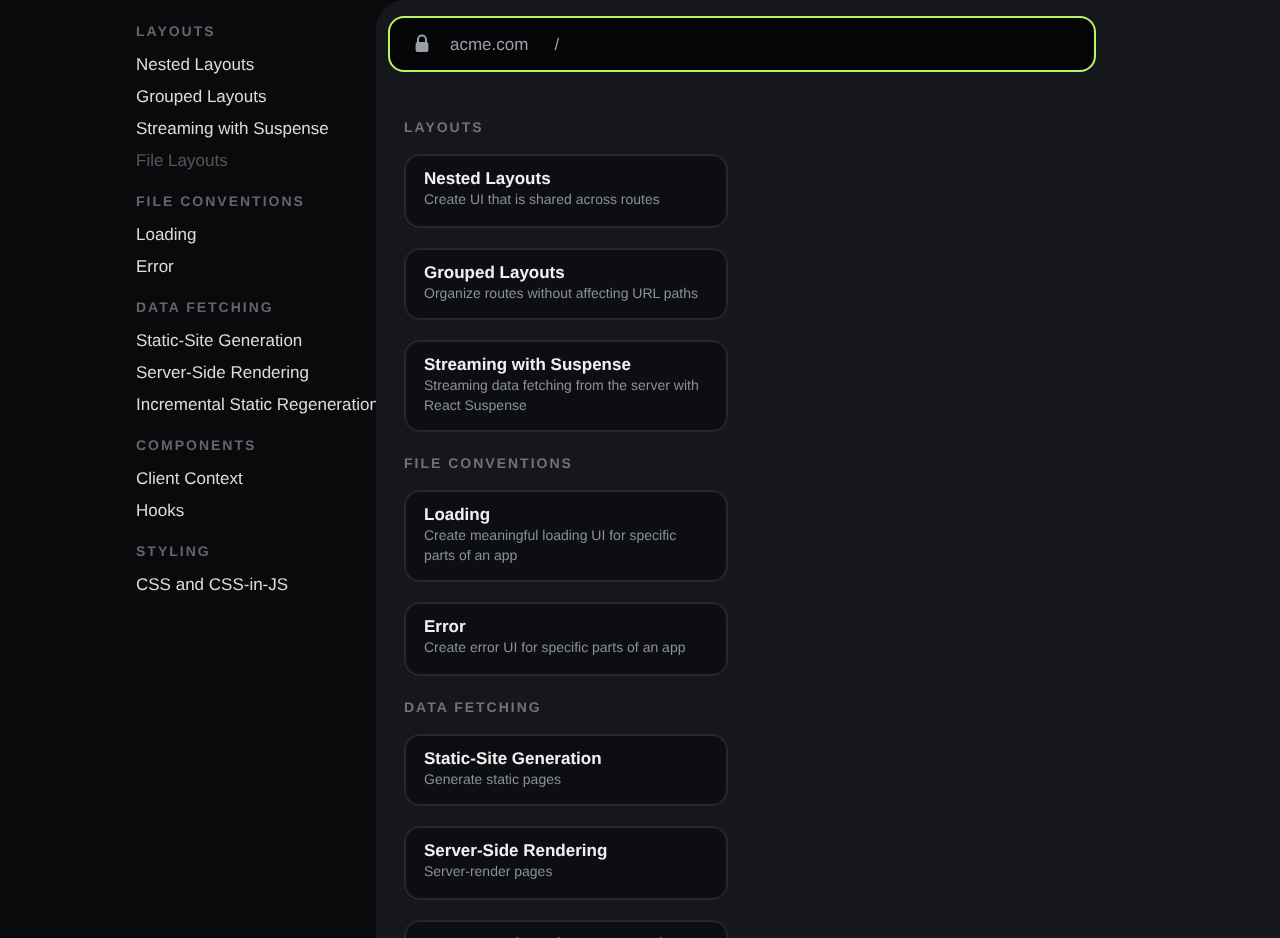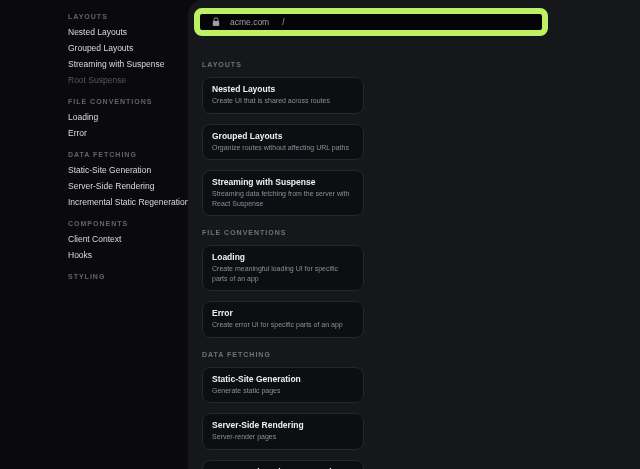--- a/index.html
+++ b/index.html
@@ -25,21 +25,21 @@
   }
   .side-item.muted{color:#55575d;}
   
   .main{
     position:absolute;left:188px;top:0;right:0;bottom:0;
     background:#16171a;border-top-left-radius:14px;
   }
   .addr-row{padding:8px 0 0 6px;height:36px;box-sizing:content-box;}
   .addr-pill{
     width:354px;height:28px;box-sizing:border-box;
-    background:#050507;border:6px solid #bef264;border-radius:8px;
+    background:#050507;border:1px solid #bef264;border-radius:8px;
     display:flex;align-items:center;padding:0 12px;cursor:text;
   }
   .lock{width:8px;height:10px;flex:0 0 auto;margin-right:10px;display:block;}
   .addr-domain{font-size:8.5px;color:#9aa0a8;}
   .addr-path{font-size:8.5px;color:#9aa0a8;margin-left:13px;}
   
   .content{padding:4px 14px 0 14px;}
   .sec-label{
     font-size:7px;font-weight:700;letter-spacing:1px;text-transform:uppercase;
     color:#6f7379;line-height:9px;margin:12px 0 8px;white-space:nowrap;
@@ -58,21 +58,21 @@
 <nav class="sidebar" id="sidebar">
   <div class="side-section">
     <div class="side-label">Layouts</div>
 
   <div class="side-item">Nested Layouts</div>
 
   <div class="side-item">Grouped Layouts</div>
 
   <div class="side-item">Streaming with Suspense</div>
 
-  <div class="side-item muted">Root Suspense</div>
+  <div class="side-item muted">File Layouts</div>
 </div>
 
   <div class="side-section">
     <div class="side-label">File Conventions</div>
 
   <div class="side-item">Loading</div>
 
   <div class="side-item">Error</div>
 </div>
 
@@ -90,20 +90,21 @@
     <div class="side-label">Components</div>
 
   <div class="side-item">Client Context</div>
 
   <div class="side-item">Hooks</div>
 </div>
 
   <div class="side-section">
     <div class="side-label">Styling</div>
 
+  <div class="side-item">CSS and CSS-in-JS</div>
 </div>
 </nav>
 
 <div class="main">
   <div class="addr-row">
     <div class="addr-pill">
       <svg class="lock" viewBox="0 0 8 10">
         <path d="M2 4 V2.8 A2 2 0 0 1 6 2.8 V4" fill="none" stroke="#9aa0a8" stroke-width="1"></path>
         <rect x="0.8" y="4" width="6.4" height="5" rx="1" fill="#9aa0a8"></rect>
       </svg>

